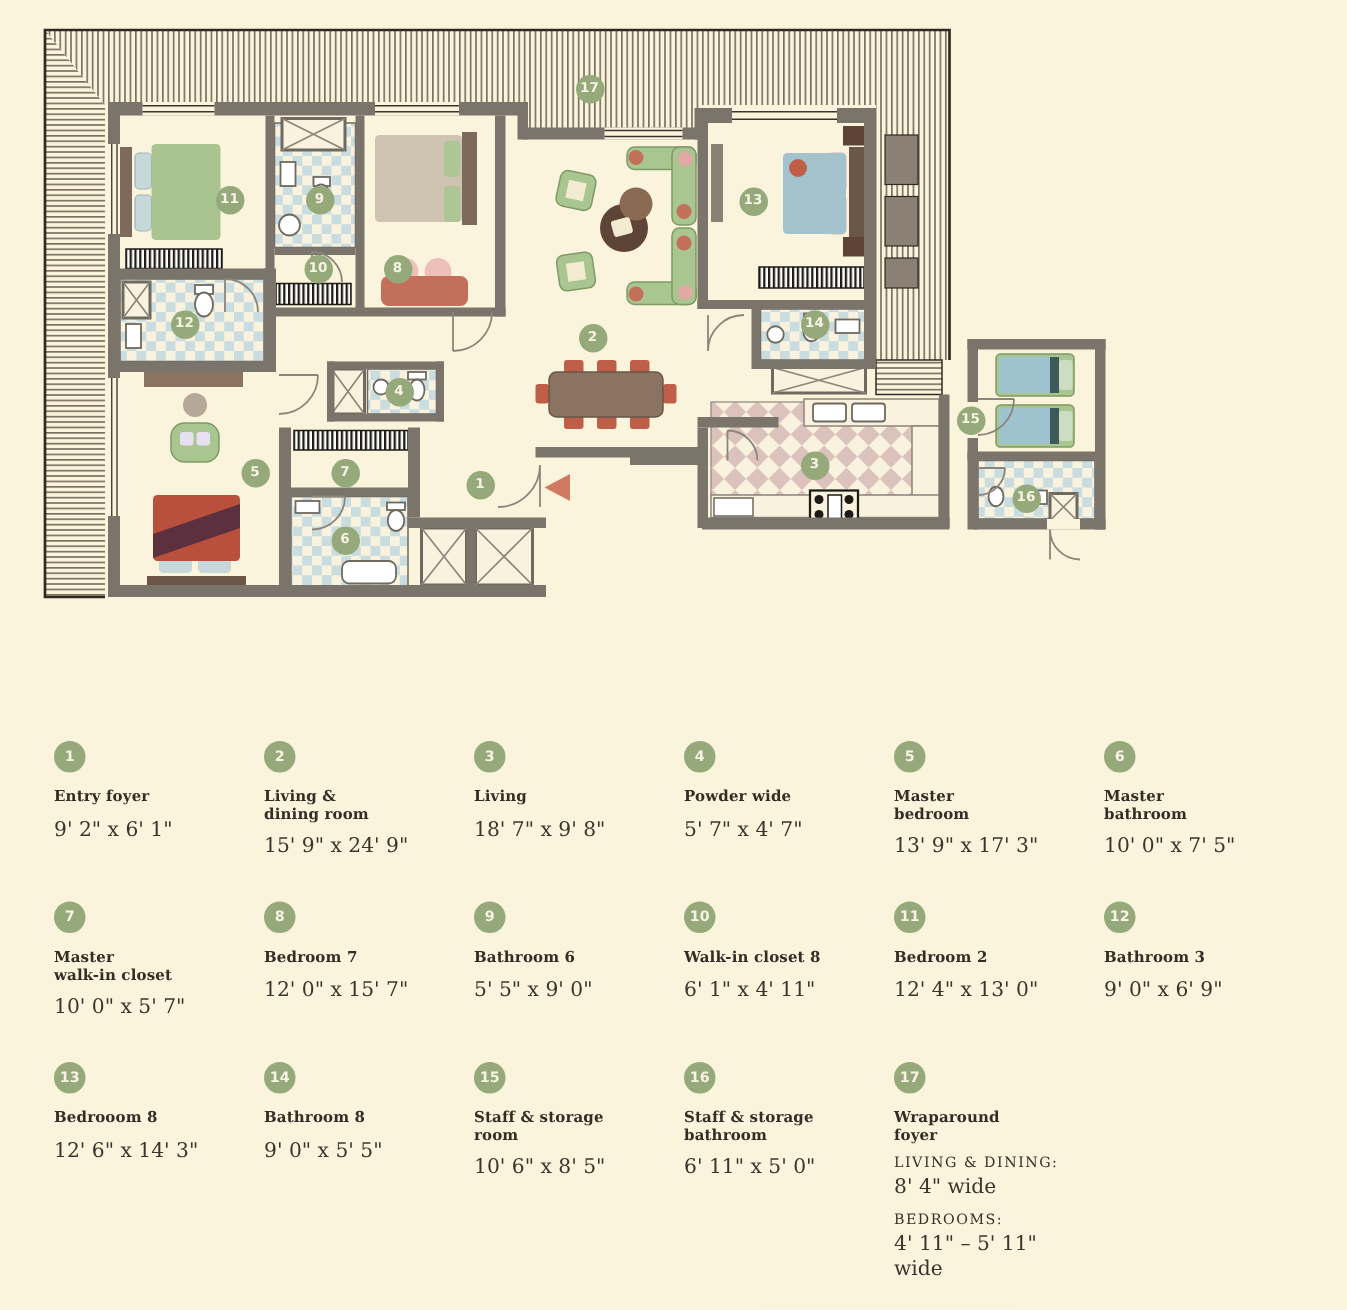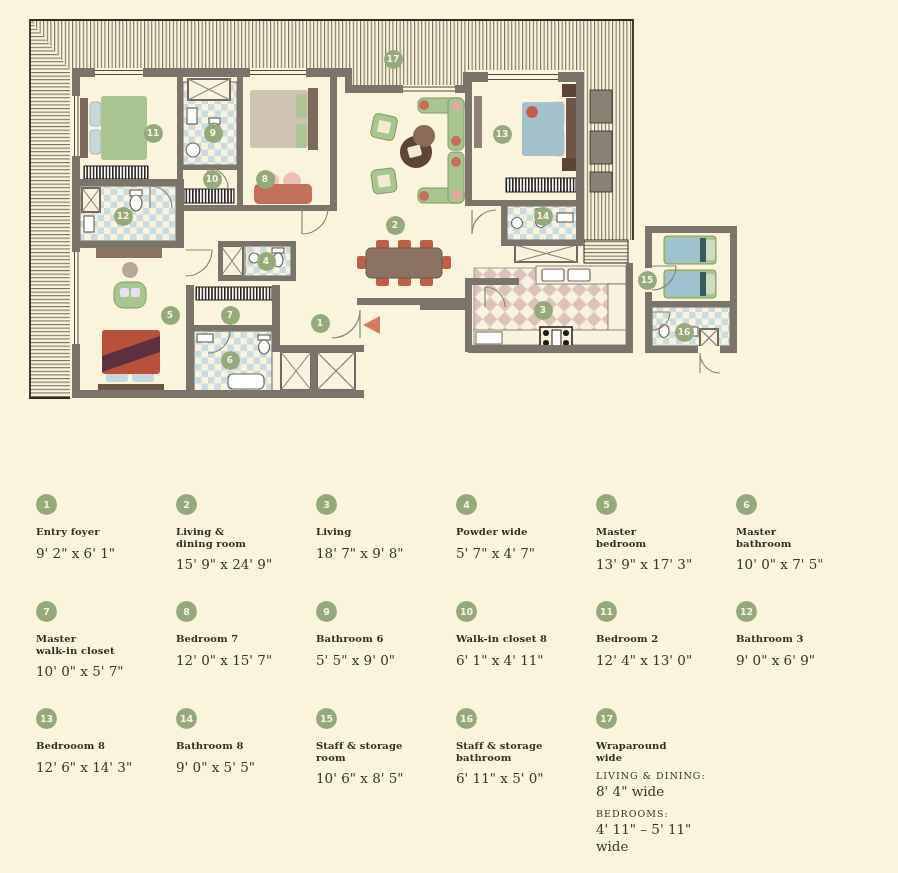--- a/index.html
+++ b/index.html
@@ -422,21 +422,21 @@
     </div>
     <div class="cell">
       <div class="badge">16</div>
       <div class="room">Staff &amp; storage
 bathroom</div>
       <div class="dims">6' 11" x 5' 0"</div>
     </div>
     <div class="cell">
       <div class="badge">17</div>
       <div class="room">Wraparound
-wide</div>
+foyer</div>
       <div class="cap">LIVING &amp; DINING:</div>
       <div class="dims">8' 4" wide</div>
       <div class="cap">BEDROOMS:</div>
       <div class="dims">4' 11" – 5' 11" wide</div>
     </div>
   </div>
 
 </div>
 
 </body></html>

